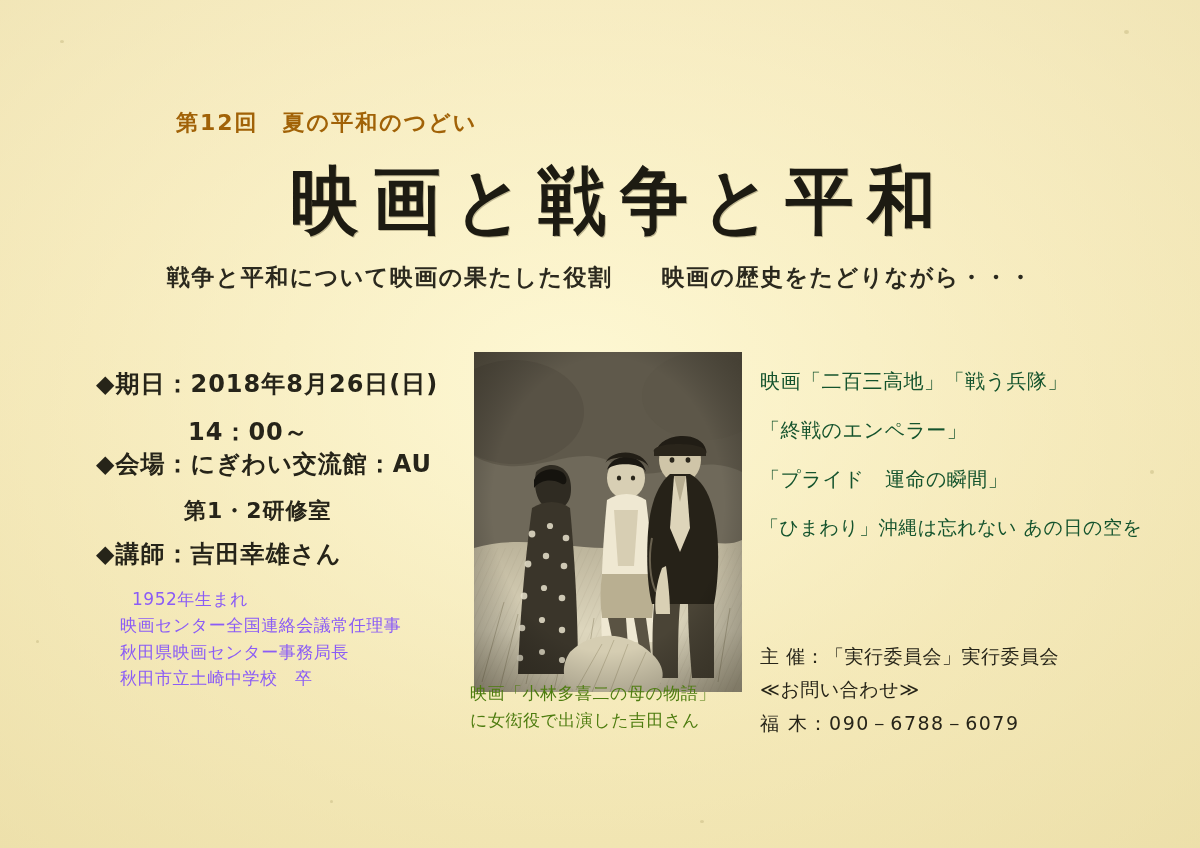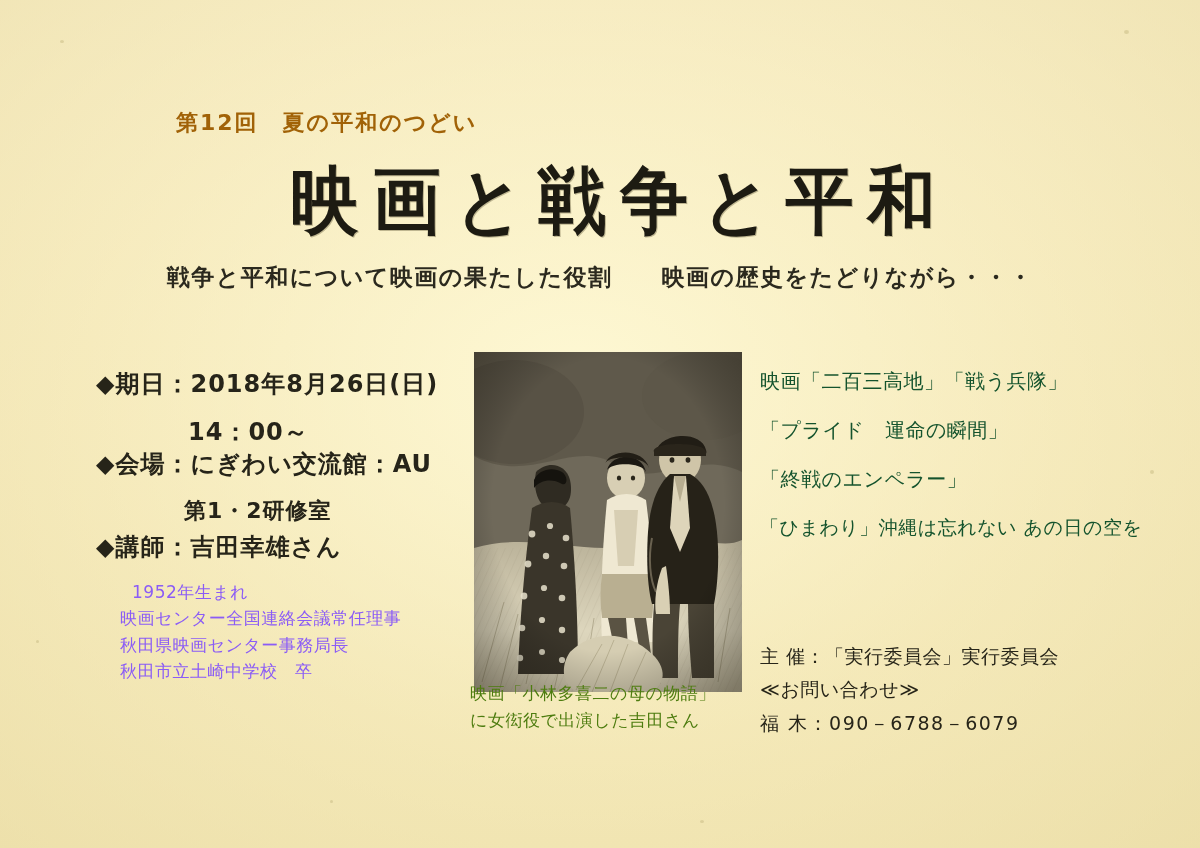--- a/index.html
+++ b/index.html
@@ -95,21 +95,21 @@
     color: #262419;
     font-weight: 600;
     padding-left: 92px;
     white-space: nowrap;
   }
   .row-indent2 {
     font-size: 22px;
     letter-spacing: 1px;
     color: #262419;
     font-weight: 600;
-    margin-bottom: 5px;
+    margin-bottom: 12px;
     padding-left: 88px;
     white-space: nowrap;
   }
   .bio {
     padding-left: 24px;
     margin-top: 10px;
   }
   .bio div {
     font-size: 17px;
     letter-spacing: .5px;
@@ -320,22 +320,22 @@
     </svg>
   </div>
 
   <div class="photo-caption">
     <div>映画「小林多喜二の母の物語」</div>
     <div>に女衒役で出演した吉田さん</div>
   </div>
 
   <div class="right-col">
     <div class="film">映画「二百三高地」「戦う兵隊」</div>
+    <div class="film">「終戦のエンペラー」</div>
     <div class="film">「プライド　運命の瞬間」</div>
-    <div class="film">「終戦のエンペラー」</div>
     <div class="film small">「ひまわり」沖縄は忘れない あの日の空を</div>
   </div>
 
   <div class="org">
     <div>主 催：「実行委員会」実行委員会</div>
     <div>≪お問い合わせ≫</div>
     <div class="tel">福 木：090－6788－6079</div>
   </div>
 
 </div>

